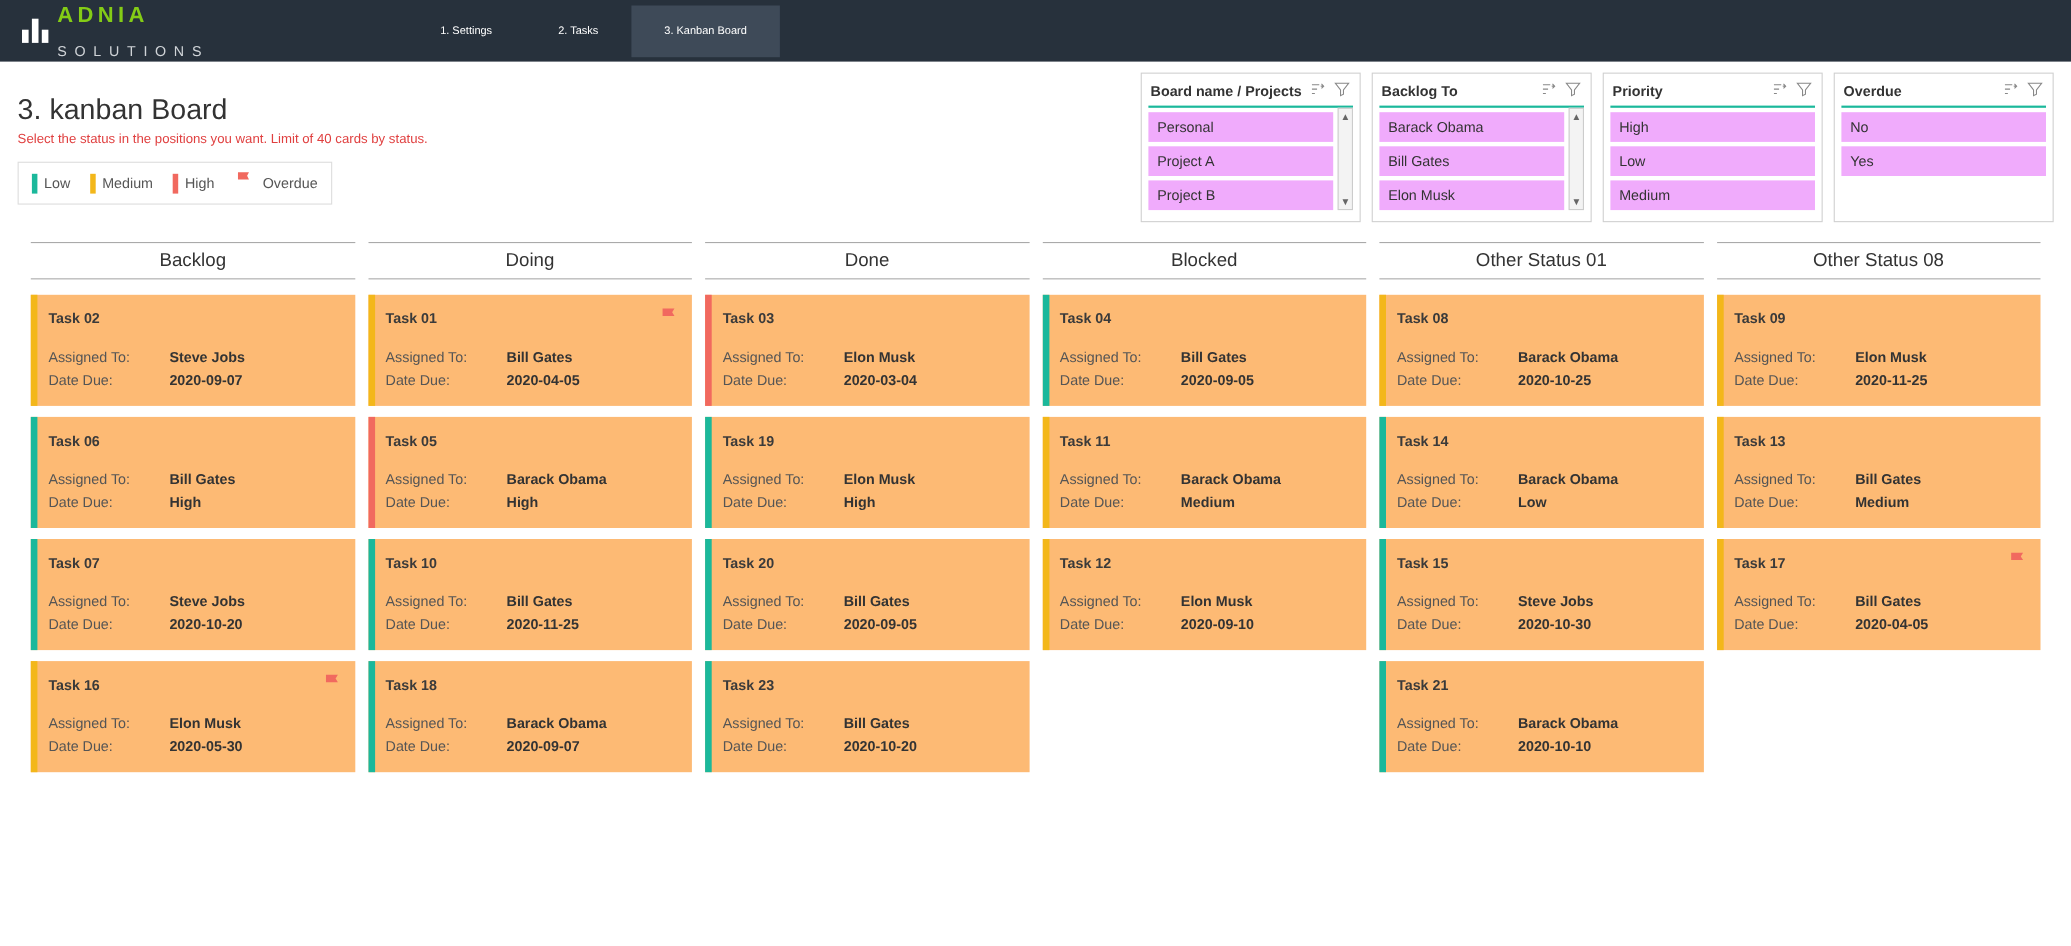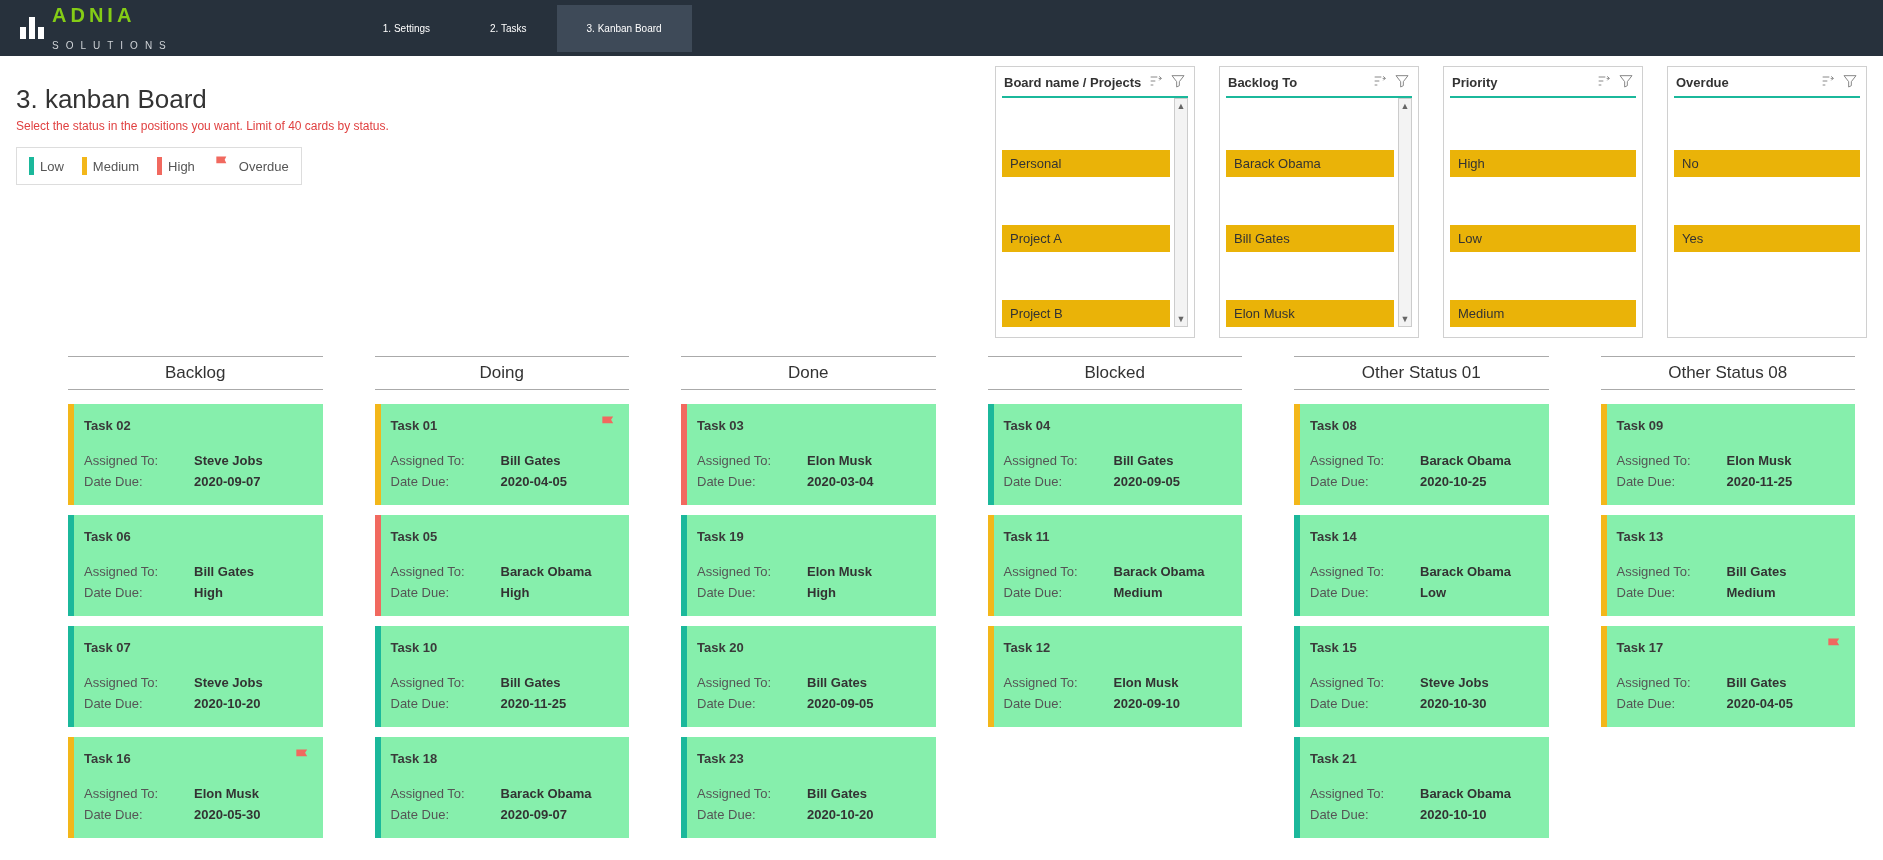--- a/index.html
+++ b/index.html
@@ -8,56 +8,56 @@
   
   .topnav { background: #27313c; height: 56px; display: flex; align-items: center; color: #fff; }
   .logo { display: flex; align-items: center; padding: 0 20px; }
   .logo-icon { display: flex; gap: 3px; margin-right: 8px; }
   .logo-icon span { display: inline-block; width: 6px; background: #fff; }
   .logo-icon span:nth-child(1){ height: 12px; margin-top:10px;}
   .logo-icon span:nth-child(2){ height: 22px; }
   .logo-icon span:nth-child(3){ height: 12px; margin-top:10px;}
   .logo-text { line-height: 1; }
   .logo-main { font-size: 20px; font-weight: 700; letter-spacing: 4px; color:#84cc16; }
-  .logo-sub { font-size: 10px; letter-spacing: 7px; color: #cfd3d7; margin-top:16px; }
+  .logo-sub { font-size: 13px; letter-spacing: 7px; color: #cfd3d7; margin-top:16px; }
   .navlinks { display: flex; margin-left: 160px; }
   .navlink { padding: 18px 30px; font-size: 10px; color: #fff; cursor: pointer; }
   .navlink.active { background: #3e4a58; }
   
   
   .page-area { padding: 10px 16px 0 16px; }
   .heading-row { display: flex; align-items: flex-start; }
   .heading-left { flex: 0 0 720px; }
   .page-title { font-size: 26px; font-weight: 400; color: #333; margin-top: 18px; }
   .page-sub { font-size: 12px; color: #e04040; margin-top: 4px; }
   .legend { display: inline-flex; align-items: center; gap: 18px; border: 1px solid #ddd; padding: 6px 12px; margin-top: 14px; font-size: 13px; color:#555;}
   .legend-chip { display:flex; align-items:center; gap:6px; }
   .chip-bar { width: 5px; height: 18px; display:inline-block; }
   .c-low { background: #1bb89b; }
   .c-med { background: #f3b71a; }
   .c-high { background: #f1695f; }
   .flag-ico { color: #f1695f; font-size:16px; }
   
-  .filters { display: flex; gap: 24px; margin-left: auto; }
+  .filters { display: flex; gap: 10px; margin-left: auto; }
   .filter-box { border: 1px solid #d0d0d0; background: #fff; padding: 4px 6px 6px 6px; min-width: 200px; }
   .filter-head { display: flex; align-items: center; justify-content: space-between; font-size: 13px; font-weight: 600; color:#333; padding: 2px 2px 4px 2px;}
   .filter-icons { display:flex; gap:6px; color:#888; }
   .filter-icons svg { width:16px; height:16px; stroke:#888; fill:none; stroke-width:1.5; }
   .filter-body { border-top: 2px solid #1bb89b; padding-top:4px; position:relative; }
   .filter-body.scroll { padding-right: 18px; }
-  .filter-opt { background: #eab308; padding: 6px 8px; margin-bottom: 4px; font-size: 13px; color:#333; cursor:pointer;margin-top:48px; }
+  .filter-opt { background: #f0abfc; padding: 6px 8px; margin-bottom: 4px; font-size: 13px; color:#333; cursor:pointer; }
   .filter-opt:last-child{ margin-bottom:0;}
   .vscroll { position:absolute; right:0; top:0; bottom:0; width:14px; border:1px solid #ccc; background:#f3f3f3; display:flex; flex-direction:column; justify-content:space-between; align-items:center; font-size:9px; color:#666;}
   .vscroll .arr{ cursor:pointer; line-height:14px;}
   
   
   .board { display: flex; gap: 12px; padding: 18px 12px; }
-  .col { flex: 1; min-width: 0; margin-left: 40px; }
+  .col { flex: 1; min-width: 0; }
   .col-head { text-align: center; font-size: 17px; color:#333; padding: 6px 0; border-top:1px solid #aaa; border-bottom:1px solid #aaa; margin-bottom: 14px; background:#fff; }
-  .card { background: #86efac; margin-bottom: 10px; position: relative; padding: 14px 12px 10px 16px; }
+  .card { background: #fdba74; margin-bottom: 10px; position: relative; padding: 14px 12px 10px 16px; }
   .card .stripe { position:absolute; left:0; top:0; bottom:0; width:6px; }
   .card-title { font-weight:600; color:#3a3a3a; font-size:13px; margin-bottom: 20px; }
   .card-row { display:flex; font-size:13px; color:#555; margin-bottom:6px; }
   .card-row .lab { width: 110px; }
   .card-row .val { font-weight:600; color:#333; }
   .card .flag { position:absolute; top:10px; right:10px; color:#f1695f; font-size:20px; }
   .flag svg, .flag-ico svg { width:20px; height:20px; fill:#f1695f; }
 </style>
 </head>
 <body>

